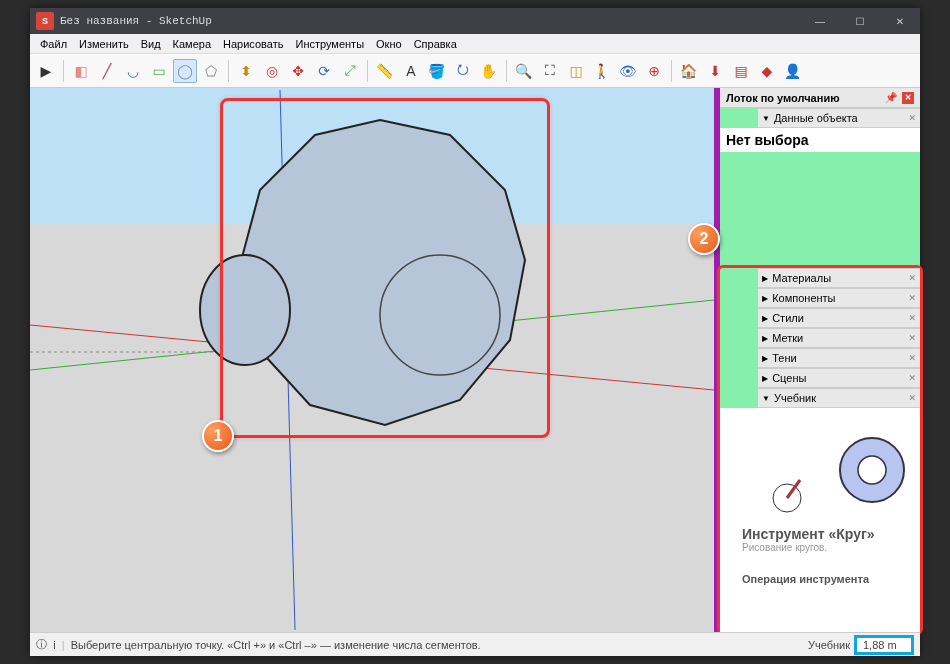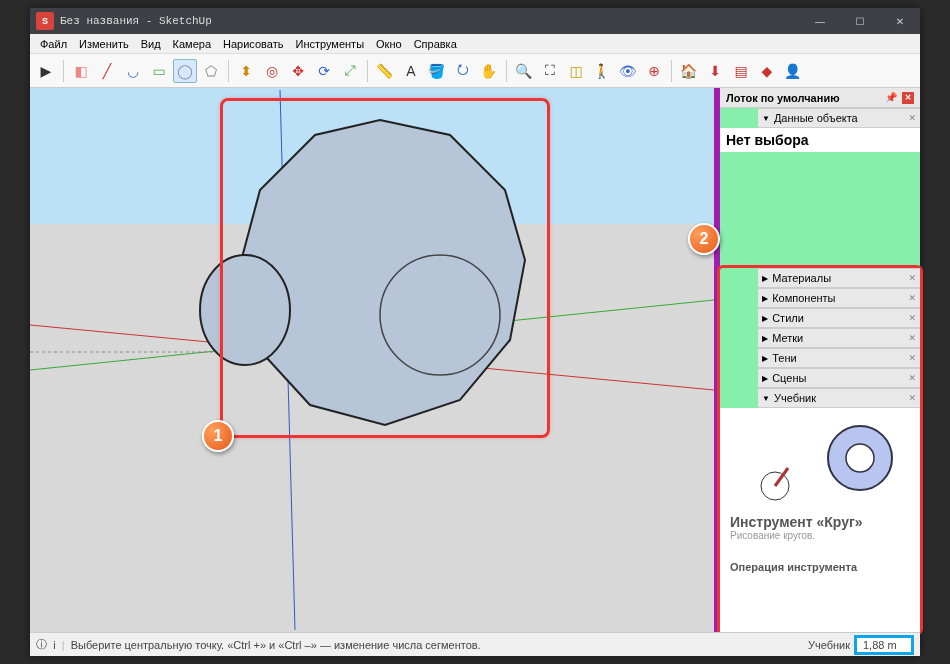--- a/index.html
+++ b/index.html
@@ -19,21 +19,21 @@
 .tray { width:206px; background:#86efac; border-left:6px solid #a21caf; display:flex; flex-direction:column; font-size:11px;}
 .tray-header { height:20px; background:#e8e8e8; border-bottom:1px solid #ccc; display:flex;align-items:center;padding:0 6px; font-weight:bold;}
 .tray-header .pin { margin-left:auto; font-size:10px;}
 .tray-header .close { margin-left:4px; background:#d8443b;color:#fff;width:12px;height:12px;display:flex;align-items:center;justify-content:center;font-size:8px;}
 .panel-hd { height:20px; background:#e8e8e8; border:1px solid #ccc; border-left:0;border-right:0; display:flex; align-items:center; padding:0 4px; font-size:11px;margin-left:38px;}
 .panel-hd .arrow { margin-right:4px; font-size:8px;}
 .panel-hd .x { margin-left:auto; font-size:9px; color:#888;}
 .panel-body { padding:4px 6px; font-weight:bold; font-size:14px; background:#fff;}
 .panel-hd.expanded .arrow::before { content:"▼"; }
 .panel-hd.collapsed .arrow::before { content:"▶"; }
-.tutor { background:#fff; padding:10px; font-size:11px; color:#444; flex:1; overflow:hidden;}
+.tutor { background:#fff; padding:22px; font-size:11px; color:#444; flex:1; overflow:hidden;}
 .tutor h3 { font-size:14px; color:#555; margin-top:6px;}
 .tutor .sub { color:#999; font-size:10px; margin-bottom:8px;}
 .tutor h4 { font-size:11px; color:#555; margin-top:20px;}
 .tutor ol { margin-left:16px; font-size:10px; color:#888;}
 .statusbar { position:absolute; left:0; right:0; bottom:0; height:24px; background:#f0f0f0; border-top:1px solid #ccc; display:flex; align-items:center; font-size:11px; padding:0 6px; color:#444;}
 .status-left { display:flex; align-items:center; gap:6px;}
 .status-right { margin-left:auto; display:flex; align-items:center; gap:4px;}
 .status-right .val { background:#fff; border:3px solid #0ea5e9; padding:1px 6px; min-width:60px;}
 
 .annot-box { position:absolute; border:3px solid #e33; border-radius:8px; pointer-events:none; box-shadow:0 0 4px rgba(255,0,0,.2);}

